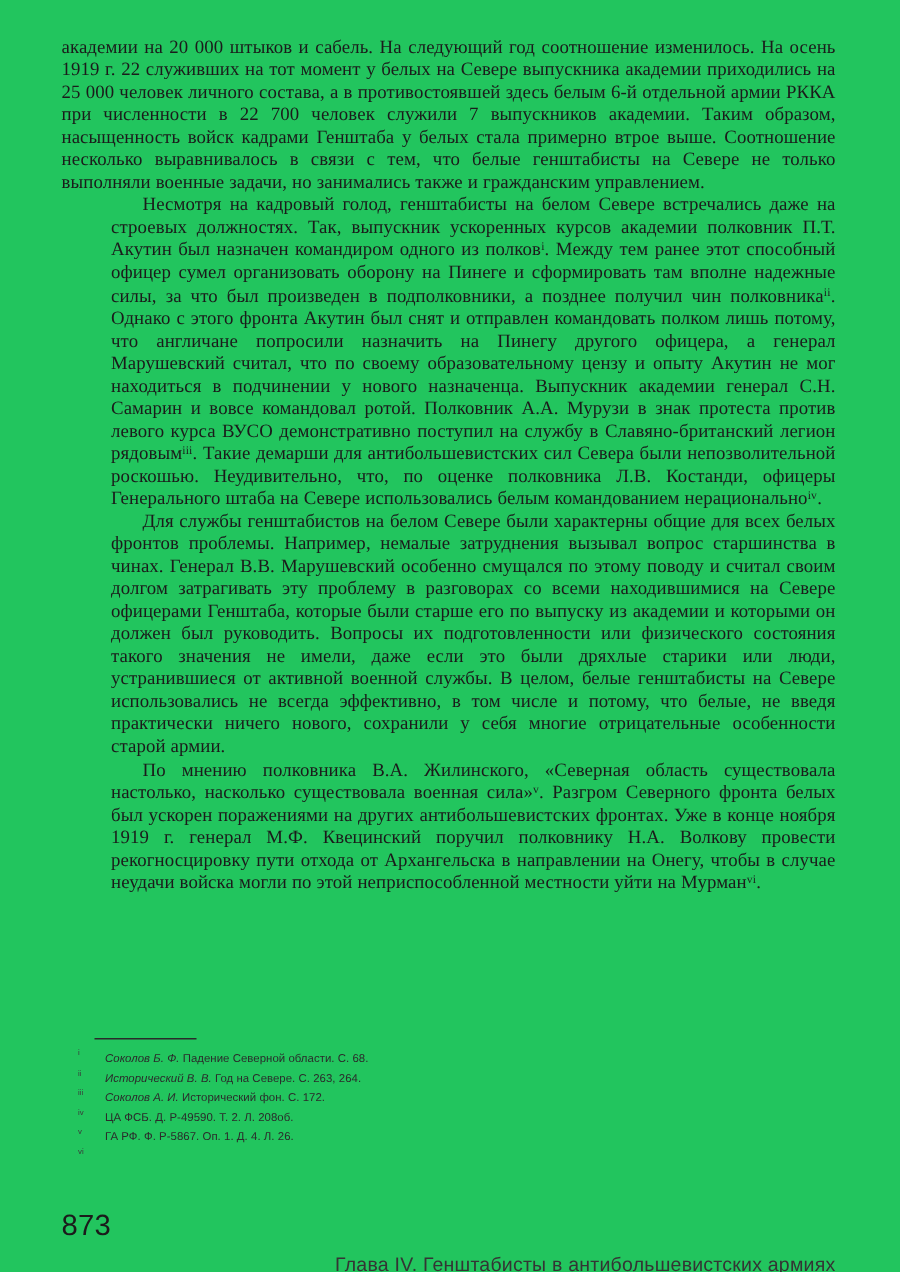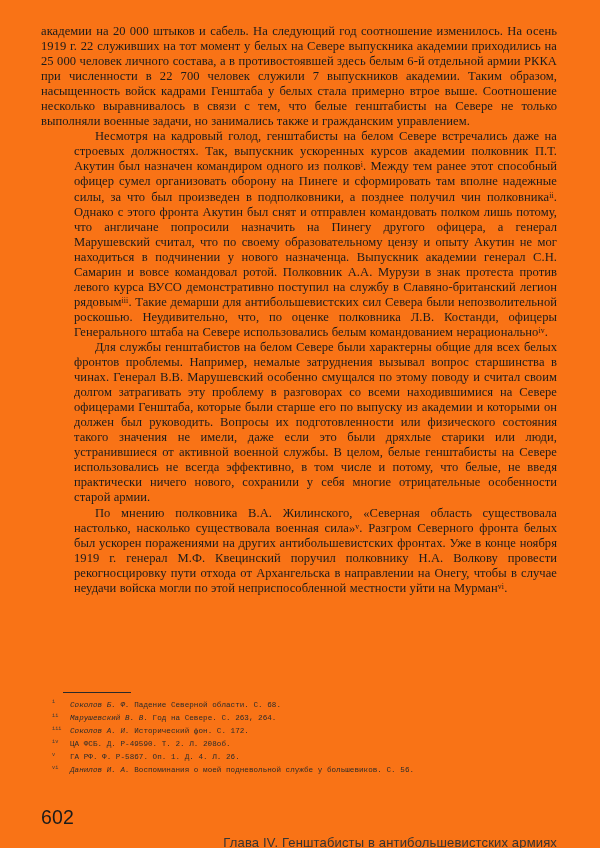--- a/index.html
+++ b/index.html
@@ -4,21 +4,21 @@
 <style>
   html, body {
     margin: 0;
     padding: 0;
     background: #ffffff;
   }
   .page {
     position: relative;
     width: 600px;
     height: 848px;
-    background: #f97316;
+    background: #22c55e;
     overflow: hidden;
     font-family: "Liberation Serif", "DejaVu Serif", serif;
     color: #1b1b1b;
   }
 
   
   .body-block {
     position: absolute;
     left: 41px;
     top: 24px;
@@ -64,21 +64,21 @@
     margin: 0 0 6px 22px;
   }
   .fn-list {
     margin: 0;
     padding: 0;
     list-style: none;
   }
   .fn-item {
     display: flex;
     align-items: center;
-    font-family: Liberation Mono, monospace;
+    font-family: Liberation Sans, sans-serif;
     font-size: 7.6px;
     line-height: 13.1px;
     color: #2b2b2b;
     letter-spacing: 0.004em;
   }
   .fn-marker {
     flex: 0 0 29px;
     font-size: 5.2px;
     line-height: 13.1px;
     position: relative;
@@ -140,39 +140,38 @@
 
   <div class="footnotes">
     <hr class="fn-rule">
     <ul class="fn-list">
         <li class="fn-item">
           <span class="fn-marker">i</span>
           <span class="fn-text"><i>Соколов Б. Ф.</i> Падение Северной области. С. 68.</span>
         </li>
         <li class="fn-item">
           <span class="fn-marker">ii</span>
-          <span class="fn-text"><i>Марушевский В. В.</i> Год на Севере. С. 263, 264.</span>
+          <span class="fn-text"><i>Исторический В. В.</i> Год на Севере. С. 263, 264.</span>
         </li>
         <li class="fn-item">
           <span class="fn-marker">iii</span>
           <span class="fn-text"><i>Соколов А. И.</i> Исторический фон. С. 172.</span>
         </li>
         <li class="fn-item">
           <span class="fn-marker">iv</span>
           <span class="fn-text">ЦА ФСБ. Д. Р-49590. Т. 2. Л. 208об.</span>
         </li>
         <li class="fn-item">
           <span class="fn-marker">v</span>
           <span class="fn-text">ГА РФ. Ф. Р-5867. Оп. 1. Д. 4. Л. 26.</span>
         </li>
         <li class="fn-item">
           <span class="fn-marker">vi</span>
-          <span class="fn-text"><i>Данилов И. А.</i> Воспоминания о моей подневольной службе у большевиков. С. 56.</span>
         </li>
       </ul>
   </div>
 
   <div class="footer">
-    <div class="folio">602</div>
+    <div class="folio">873</div>
     <div class="running-head">Глава IV. Генштабисты в антибольшевистских армиях</div>
   </div>
 
 </div>
 
 </body></html>

